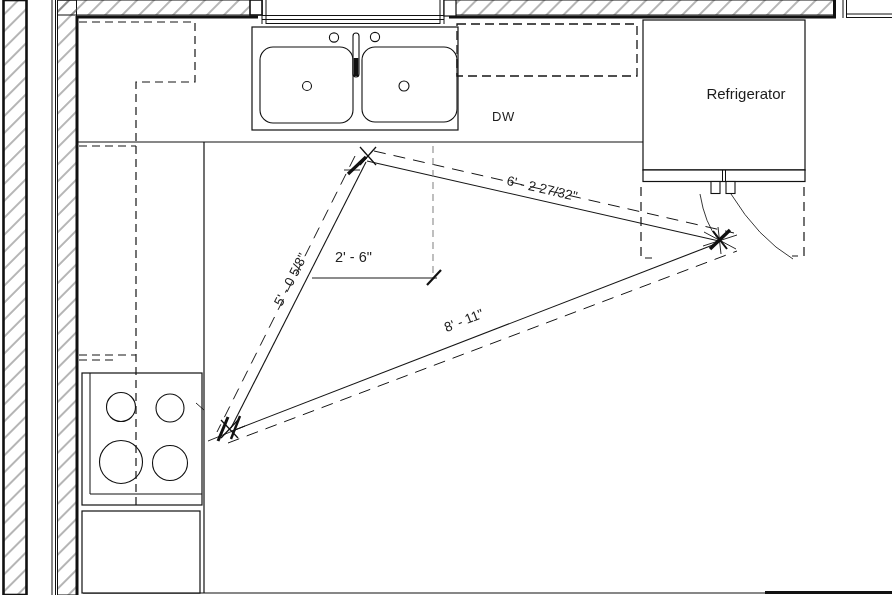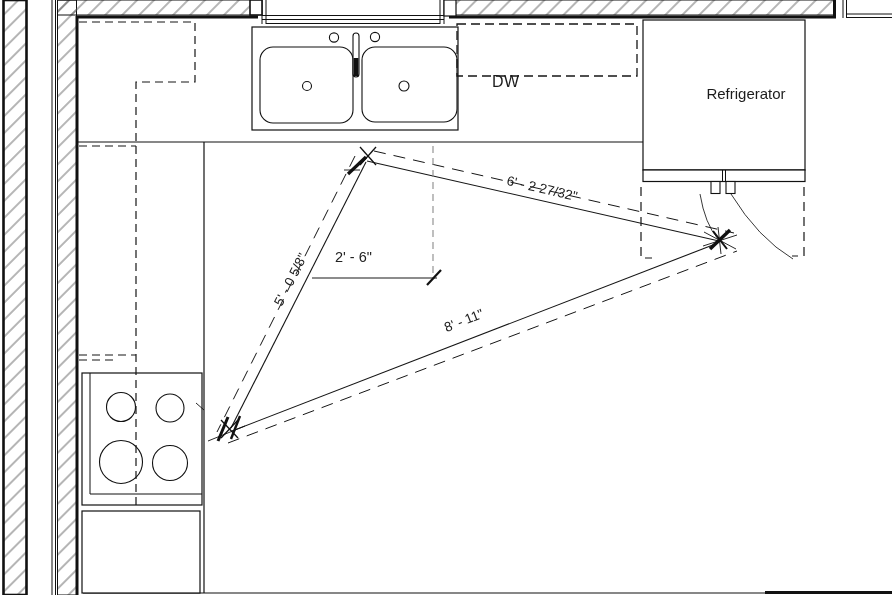--- a/index.html
+++ b/index.html
@@ -1,20 +1,20 @@
 <!DOCTYPE html>
 <html><head>
 <meta charset="utf-8">
 <style>
   html,body{margin:0;padding:0;background:#fff;}
   #plan{position:relative;width:892px;height:595px;background:#ffffff;overflow:hidden;
         font-family:"Liberation Sans", sans-serif;}
   #plan svg{position:absolute;left:0;top:0;}
   .lbl{position:absolute;color:#1c1c1c;white-space:nowrap;line-height:1;}
-  .dw{font-size:16px;letter-spacing:.5px;}
+  .dw{font-size:13px;letter-spacing:.5px;margin-top:36px;}
   .fridge{font-size:15px;width:158px;text-align:center;}
   .dim{font-size:13.5px;color:#222;}
   .rot{transform-origin:center center;display:block;text-align:center;}
 </style>
 </head>
 <body>
 
 <div id="plan">
   <svg width="892" height="595" viewBox="0 0 892 595">
     <defs>

